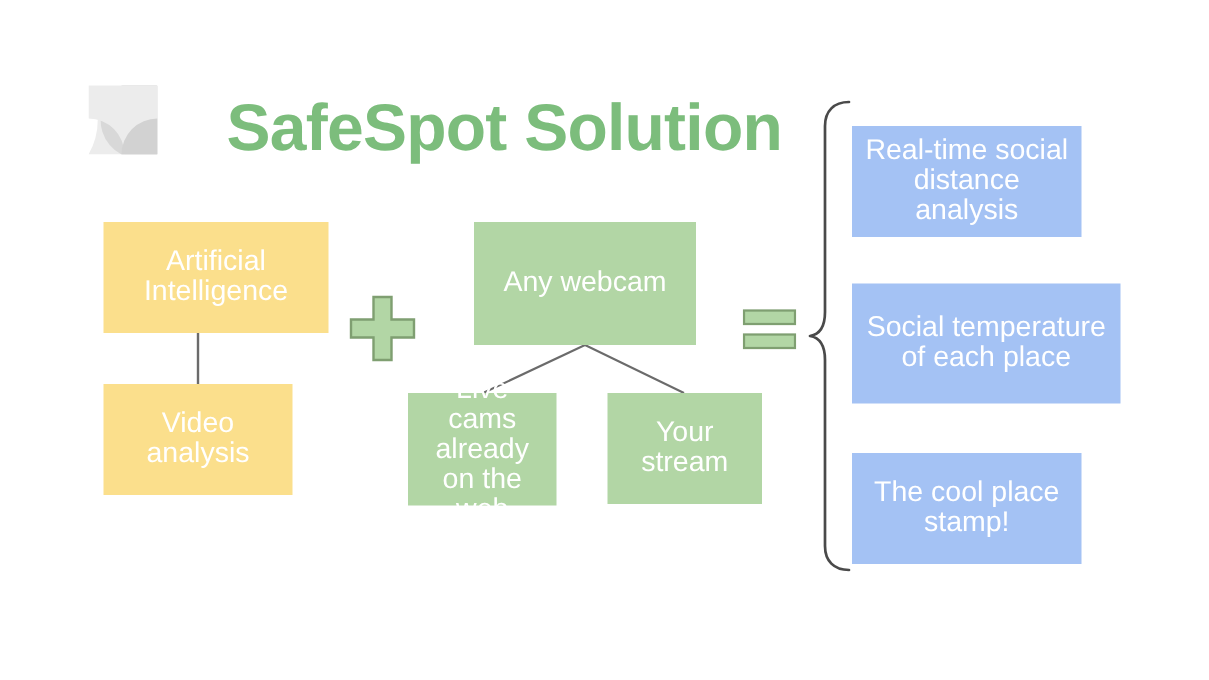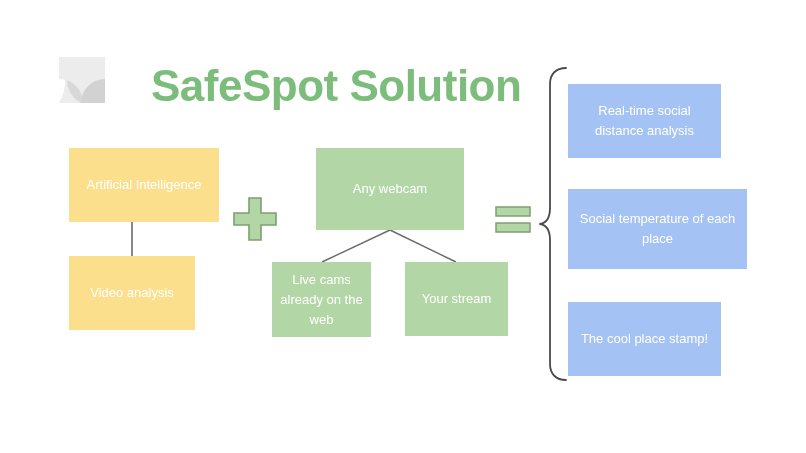--- a/index.html
+++ b/index.html
@@ -45,21 +45,21 @@
 
   
   .node {
     position: absolute;
     box-sizing: border-box;
     display: flex;
     align-items: center;
     justify-content: center;
     text-align: center;
     color: #ffffff;
-    font-size: 13px;
+    font-size: 19px;
     line-height: 20px;
     padding: 4px 8px;
   }
   .node .nlabel { display: block; }
 
   .yellow { background: #fbdf8c; margin-left: 12px; }
   .green  { background: #b2d6a5; }
   .blue   { background: #a4c2f4; }
 
   

